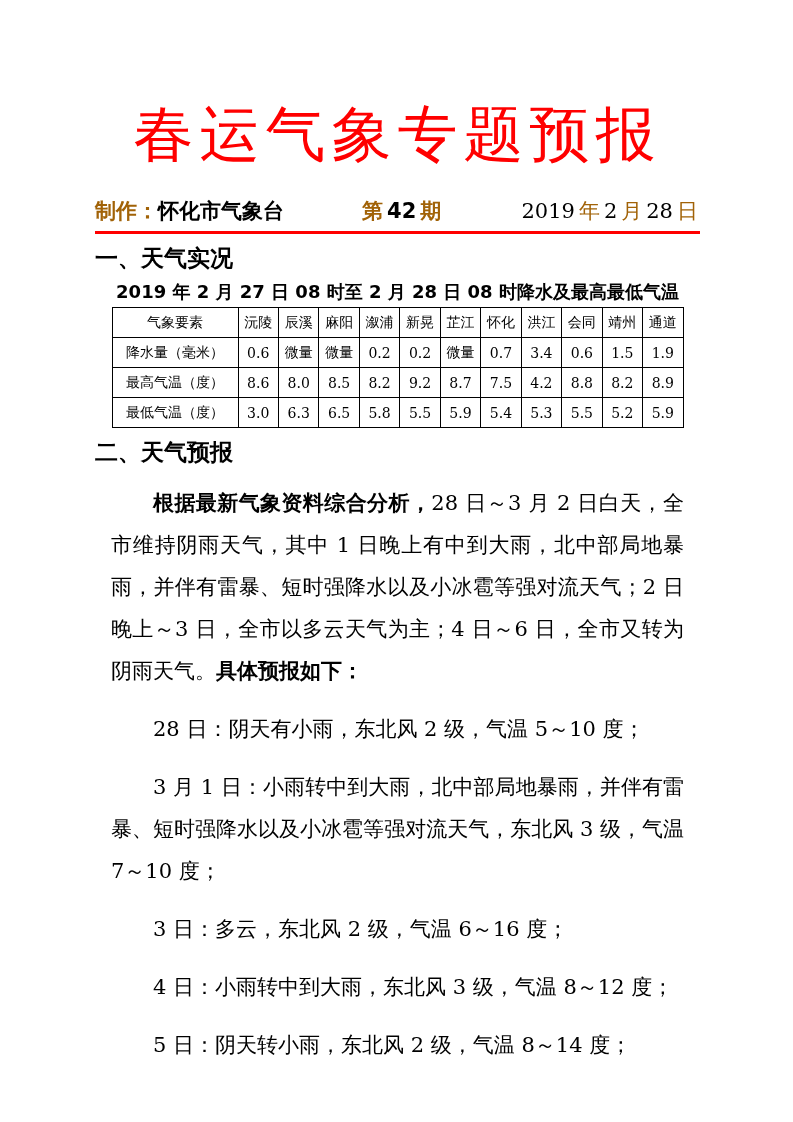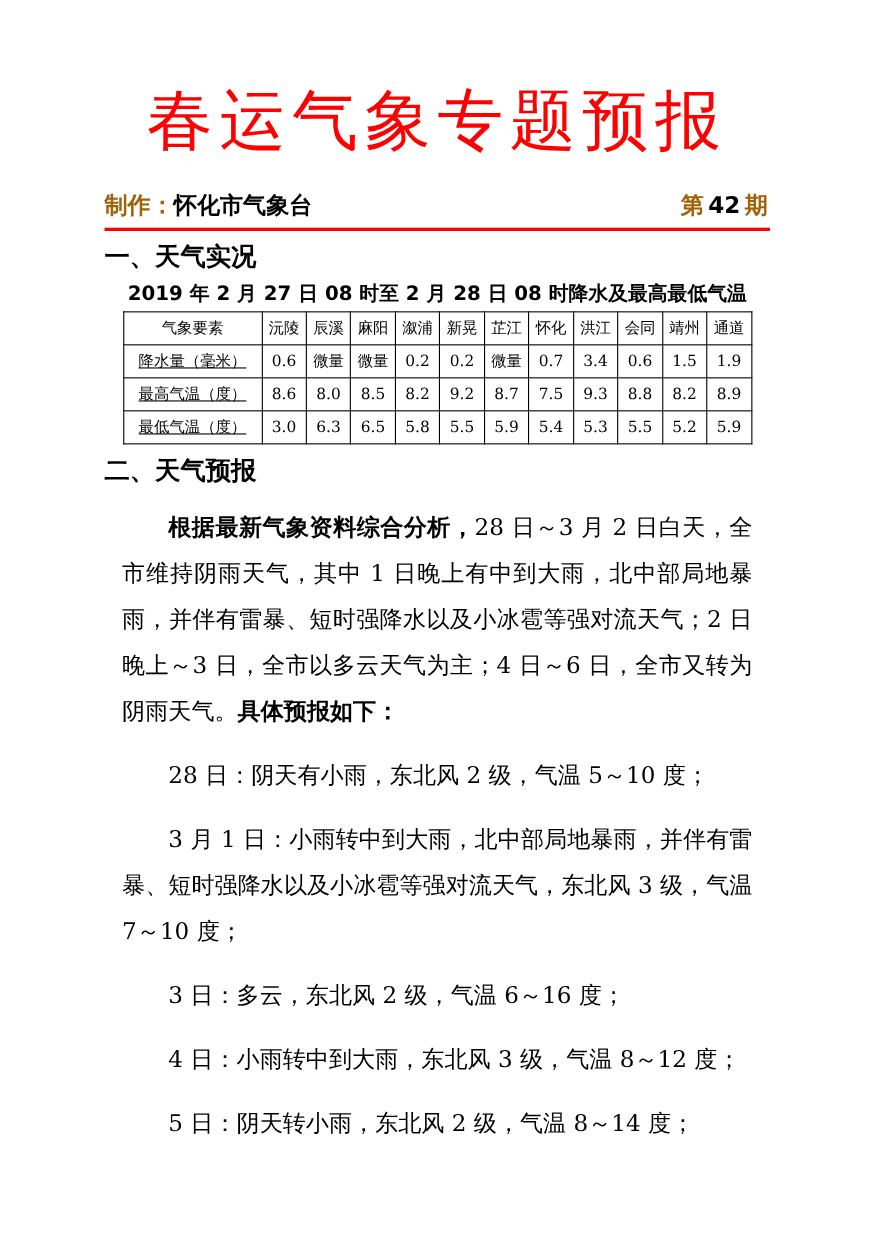--- a/index.html
+++ b/index.html
@@ -8,21 +8,21 @@
     background: #ffffff;
   }
   .page {
     position: relative;
     width: 793px;
     height: 1122px;
     margin: 0 auto;
     background: #ffffff;
     outline: 1px solid #e9e9e9;
     box-sizing: border-box;
-    padding: 64px 93px 0 95px;
+    padding: 88px 93px 0 95px;
     font-family: "DejaVu Serif", "Liberation Serif", serif;
     color: #000000;
     overflow: hidden;
   }
   .doc-title {
     margin: 0 0 18px 0;
     text-align: center;
     font-size: 60px;
     line-height: 92px;
     font-weight: 400;
@@ -81,21 +81,21 @@
     border: 1px solid #000000;
     height: 29px;
     padding: 0 1px;
     text-align: center;
     vertical-align: middle;
     font-weight: 400;
     overflow: hidden;
     white-space: nowrap;
   }
   table.weather col.c-label { width: 126px; }
-  table.weather th.row-label, table.weather td.row-label { font-size: 14px; text-decoration: underline; }
+  table.weather th.row-label, table.weather td.row-label { font-size: 14px; }
   .body-text {
     margin-top: 7px;
     font-size: 21px;
     line-height: 42px;
     text-align: justify;
     font-family: "DejaVu Serif", "Liberation Serif", serif;
   }
   .body-text p {
     margin: 16px;
     text-indent: 2em;
@@ -111,20 +111,23 @@
 <div class="page">
 
   <h1 class="doc-title">春运气象专题预报</h1>
 
   <div class="meta-row">
     <div class="meta-left">
       <span class="red">制作：</span><span>怀化市气象台</span>
     </div>
     <div class="meta-mid">
       <span class="red">第</span><span>42</span><span class="red">期</span>
+    </div>
+    <div class="meta-right">
+      <span>2019</span><span class="red">年</span><span>2</span><span class="red">月</span><span>28</span><span class="red">日</span>
     </div>
   </div>
 
   <div class="red-rule"></div>
 
   <h2 class="sec-heading">一、天气实况</h2>
 
   <div class="table-title">2019 年 2 月 27 日 08 时至 2 月 28 日 08 时降水及最高最低气温</div>
 
   <table class="weather">
@@ -175,21 +178,21 @@
         </tr>
         <tr>
           <td class="row-label">最高气温（度）</td>
           <td>8.6</td>
           <td>8.0</td>
           <td>8.5</td>
           <td>8.2</td>
           <td>9.2</td>
           <td>8.7</td>
           <td>7.5</td>
-          <td>9.3</td>
+          <td>4.2</td>
           <td>8.8</td>
           <td>8.2</td>
           <td>8.9</td>
         </tr>
         <tr>
           <td class="row-label">最低气温（度）</td>
           <td>3.0</td>
           <td>6.3</td>
           <td>6.5</td>
           <td>5.8</td>

